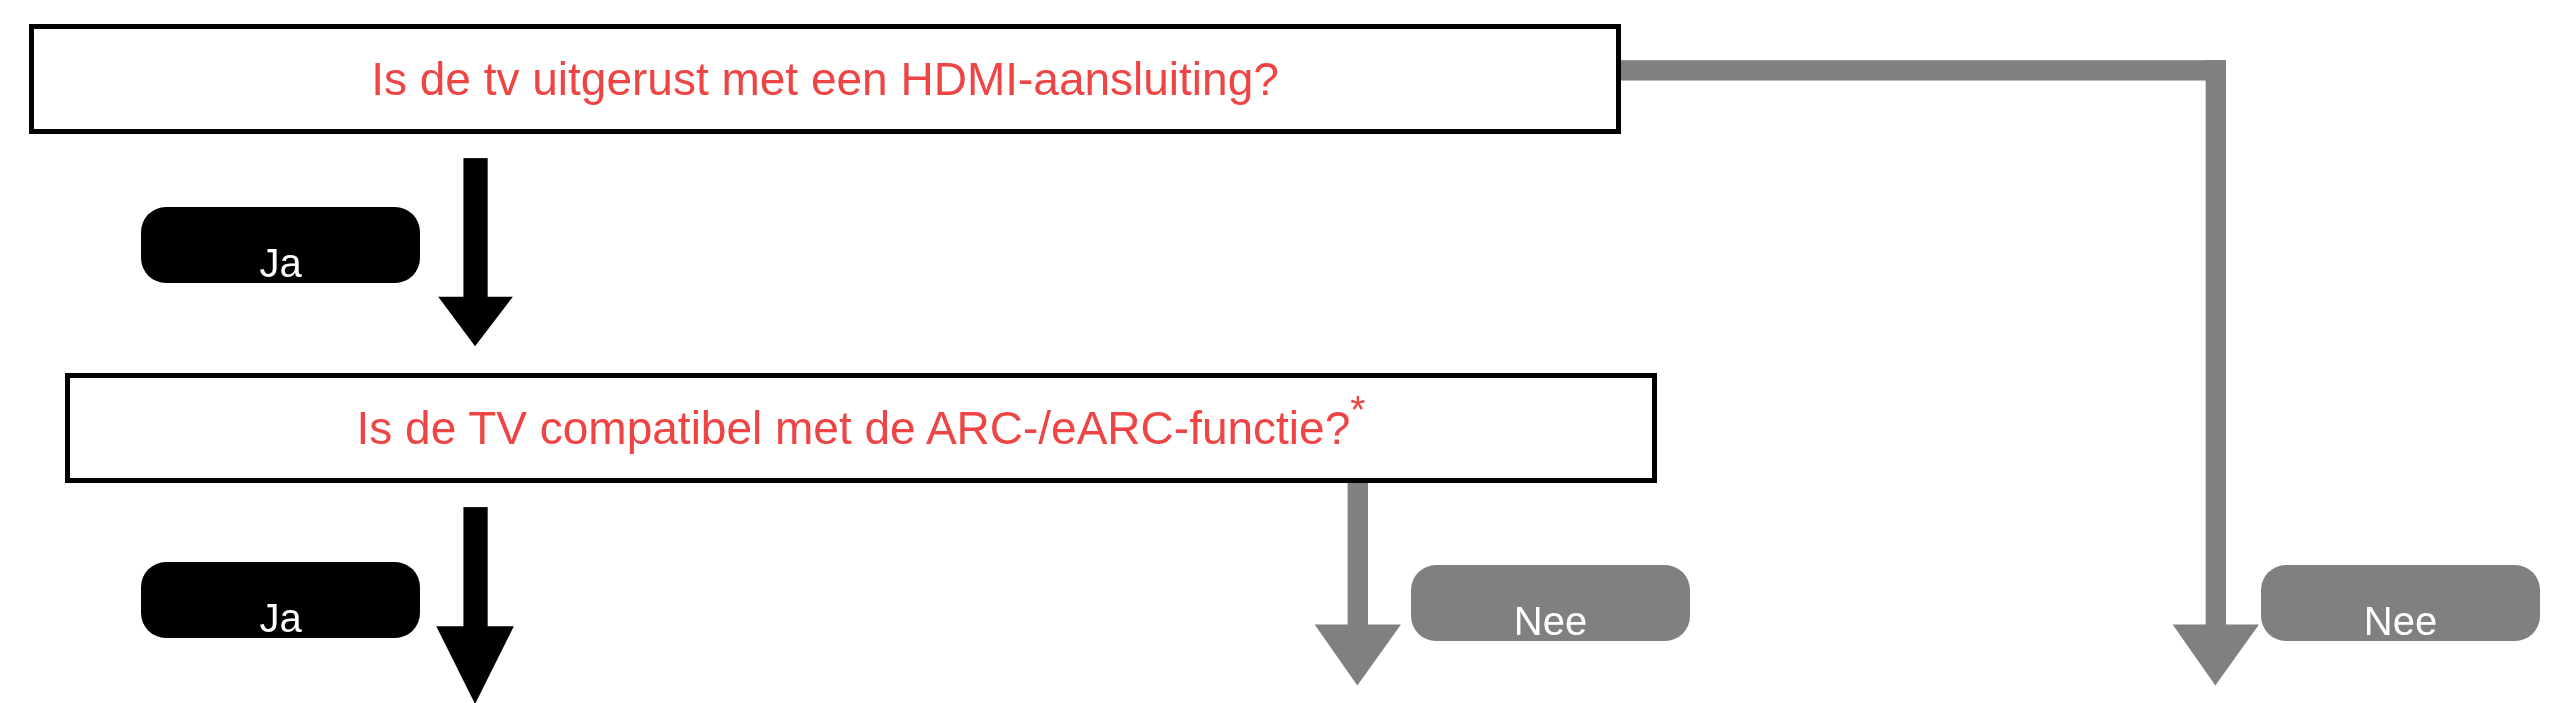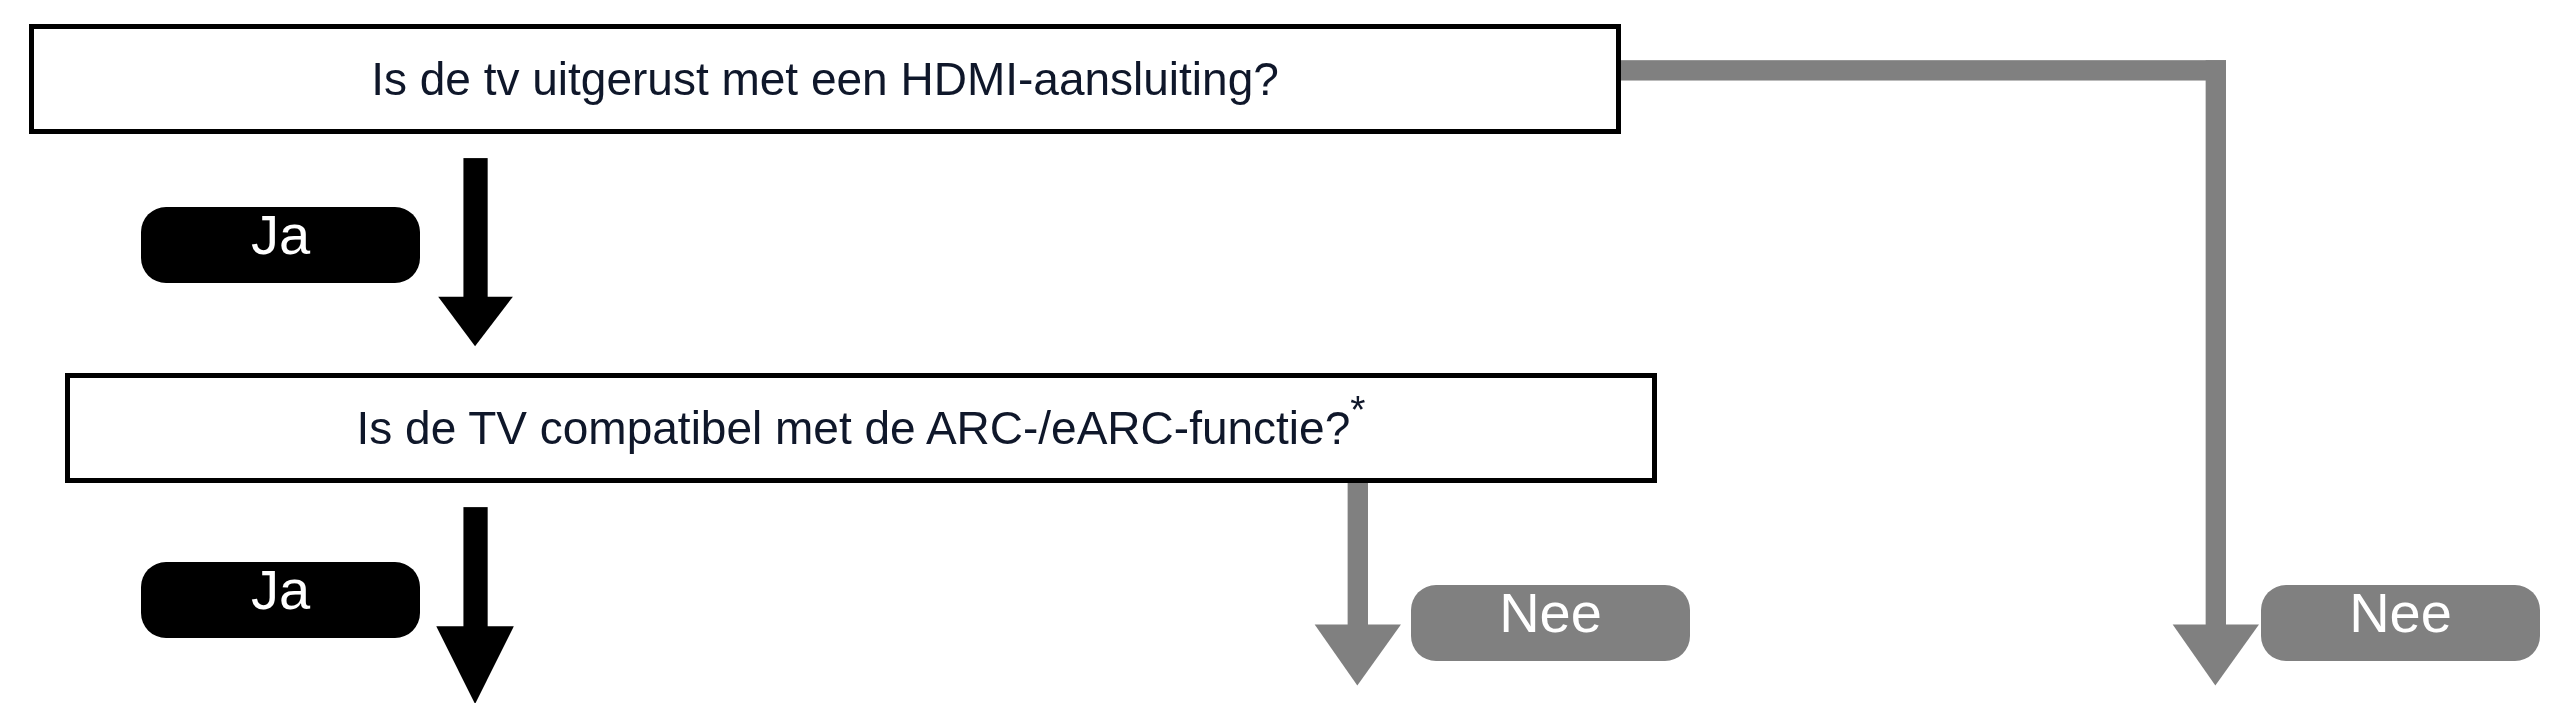--- a/index.html
+++ b/index.html
@@ -24,49 +24,49 @@
     box-sizing: border-box;
     background: #ffffff;
     border: 5.8px solid #000000;
     display: flex;
     align-items: center;
     justify-content: center;
   }
   .node-box .node-text {
     font-size: 46px;
     line-height: 1.05;
-    color: #0f172a;
+    color: #ef4444;
     letter-spacing: 0px;
     white-space: nowrap;
     font-weight: 400;
   }
   .node-text .footnote-mark {
     font-size: 39px;
     vertical-align: 21.3px;
     line-height: 0;
   }
 
   #box-hdmi  { left: 29px;  top: 24px;  width: 1592px; height: 110px; }
   #box-arc   { left: 29px;  top: 373px; width: 1592px; height: 110px; margin-left: 36px; }
 
   
   .badge {
     position: absolute;
     box-sizing: border-box;
     border-radius: 25px;
     display: flex;
-    align-items: flex-start;
+    align-items: flex-end;
     justify-content: center;
     color: #ffffff;
-    font-size: 56px;
+    font-size: 40px;
     line-height: 1;
     font-weight: 400;
   }
   .badge.yes { background: #000000; }
-  .badge.no  { background: #808080; margin-top: 20px; }
+  .badge.no  { background: #808080; }
 
   #badge-yes-hdmi { left: 141px;  top: 207px; width: 279px; height: 76px; }
   #badge-yes-arc  { left: 141px;  top: 562px; width: 279px; height: 76px; }
   #badge-no-arc   { left: 1411px; top: 565px; width: 279px; height: 76px; }
   #badge-no-hdmi  { left: 2261px; top: 565px; width: 279px; height: 76px; }
 
   
   #connectors {
     position: absolute;
     left: 0;

